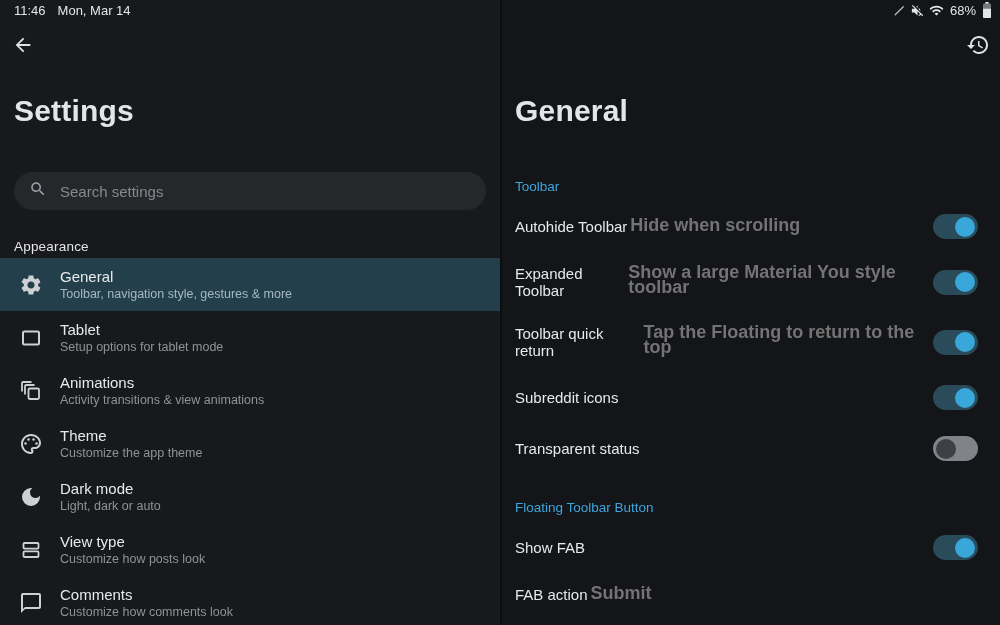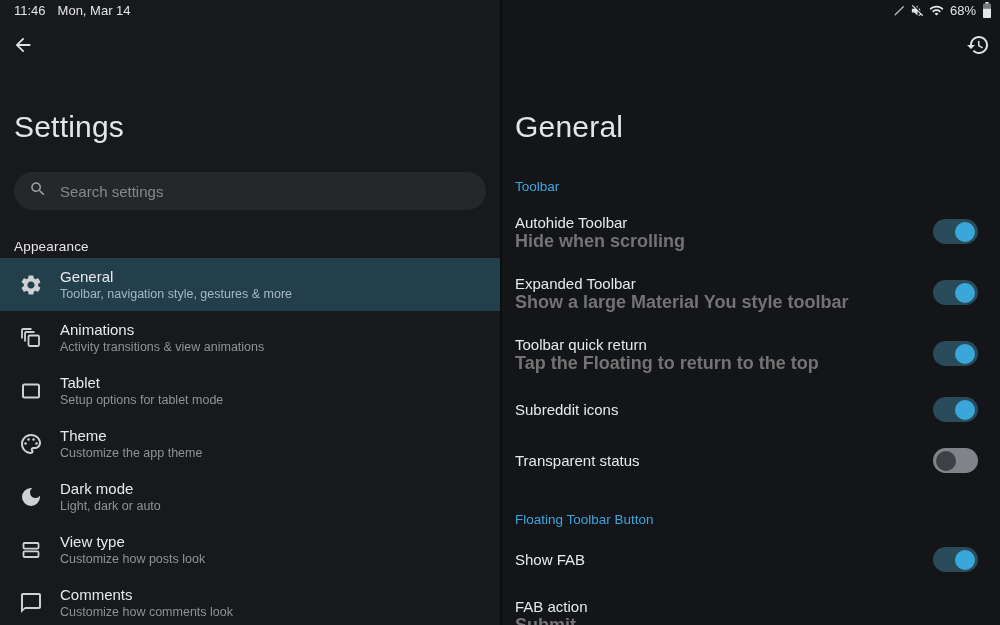--- a/index.html
+++ b/index.html
@@ -26,22 +26,22 @@
   
   .pane { position:relative; height:625px; }
   .pane.left  { width:500px; background:#18191d; }
   .pane.right { width:500px; background:#131518; border-left:2px solid #0c0d10; }
 
   .icon-btn { background:none; border:none; cursor:pointer; padding:0; line-height:0; }
   .back-btn { position:absolute; top:34px; left:12px; }
   .history-btn { position:absolute; top:33px; right:10px; }
 
   h1.pane-title {
-    position:absolute; top:110px; left:14px;
-    font-size:30px; font-weight:400; color:#e3e5e8; letter-spacing:.2px;
+    position:absolute; top:94px; left:14px;
+    font-size:30px; font-weight:700; color:#e3e5e8; letter-spacing:.2px;
   }
   .pane.right h1.pane-title { left:13px; }
 
   
   .search {
     position:absolute; top:172px; left:14px; right:14px; height:38px;
     background:#25272b; border-radius:20px;
     display:flex; align-items:center; padding:0 16px 0 15px; gap:13px;
   }
   .search input {
@@ -71,21 +71,21 @@
   
   .detail-content {
     position:absolute; top:180px; left:13px; right:22px;
   }
   .sec-header { font-size:13.5px; line-height:14px; color:#3ea5dc; margin-bottom:20px; }
   .sec-gap { margin-top:40px; }
   .pref-row {
     display:flex; justify-content:space-between; align-items:center;
     margin-bottom:26px; cursor:pointer;
   }
-  .pref-text { display:flex; flex-direction:column; gap:3px; }
+  .pref-text { display:flex; gap:3px; }
   .pref-label { font-size:15px; line-height:17px; color:#e7e9eb; }
   .pref-sub { font-size:18px; line-height:15px; color:#737373;font-weight:bold; }
 
   
   .toggle { position:relative; width:45px; height:25px; border-radius:13px; flex:0 0 45px; }
   .toggle .thumb { position:absolute; top:2.5px; width:20px; height:20px; border-radius:50%; }
   .toggle.on  { background:#2a4b5a; }
   .toggle.on  .thumb { right:3px; background:#39a7da; }
   .toggle.off { background:#828389; }
   .toggle.off .thumb { left:3px; background:#3e4045; }
@@ -156,40 +156,40 @@
               <path d="M19.14 12.94c.04-.3.06-.61.06-.94 0-.32-.02-.64-.07-.94l2.03-1.58a.49.49 0 0 0 .12-.61l-1.92-3.32a.488.488 0 0 0-.59-.22l-2.39.96c-.5-.38-1.03-.7-1.62-.94l-.36-2.54a.484.484 0 0 0-.48-.41h-3.84c-.24 0-.43.17-.47.41l-.36 2.54c-.59.24-1.13.57-1.62.94l-2.39-.96a.488.488 0 0 0-.59.22L2.74 8.87c-.12.21-.08.47.12.61l2.03 1.58c-.05.3-.09.63-.09.94s.02.64.07.94l-2.03 1.58a.49.49 0 0 0-.12.61l1.92 3.32c.12.22.37.29.59.22l2.39-.96c.5.38 1.03.7 1.62.94l.36 2.54c.05.24.24.41.48.41h3.84c.24 0 .44-.17.47-.41l.36-2.54c.59-.24 1.13-.56 1.62-.94l2.39.96c.22.08.47 0 .59-.22l1.92-3.32c.12-.22.07-.47-.12-.61l-2.01-1.58zM12 15.6c-1.98 0-3.6-1.62-3.6-3.6s1.62-3.6 3.6-3.6 3.6 1.62 3.6 3.6-1.62 3.6-3.6 3.6z"></path>
             </svg>
           </span>
     <span class="nav-text">
       <span class="nav-label">General</span>
       <span class="nav-sub">Toolbar, navigation style, gestures &amp; more</span>
     </span>
   </div>
         <div class="nav-item">
     <span class="nav-icon">
+            <svg viewBox="0 0 24 24" fill="none" stroke="currentColor" stroke-width="2">
+              <rect x="4" y="5.5" width="16" height="13" rx="1.5"></rect>
+            </svg>
+          </span>
+    <span class="nav-text">
+      <span class="nav-label">Tablet</span>
+      <span class="nav-sub">Setup options for tablet mode</span>
+    </span>
+  </div>
+        <div class="nav-item">
+    <span class="nav-icon">
             <svg viewBox="0 0 24 24" fill="none" stroke="currentColor" stroke-width="1.8">
               <rect x="9.5" y="9.5" width="10.5" height="10.5" rx="1.2"></rect>
               <path d="M6 15.5V7.3A1.3 1.3 0 0 1 7.3 6h8.2"></path>
               <path d="M3 12.5V4.3A1.3 1.3 0 0 1 4.3 3h8.2"></path>
             </svg>
           </span>
     <span class="nav-text">
       <span class="nav-label">Animations</span>
       <span class="nav-sub">Activity transitions &amp; view animations</span>
-    </span>
-  </div>
-        <div class="nav-item">
-    <span class="nav-icon">
-            <svg viewBox="0 0 24 24" fill="none" stroke="currentColor" stroke-width="2">
-              <rect x="4" y="5.5" width="16" height="13" rx="1.5"></rect>
-            </svg>
-          </span>
-    <span class="nav-text">
-      <span class="nav-label">Tablet</span>
-      <span class="nav-sub">Setup options for tablet mode</span>
     </span>
   </div>
         <div class="nav-item">
     <span class="nav-icon">
             <svg viewBox="0 0 24 24" fill="currentColor">
               <path d="M12 22C6.49 22 2 17.51 2 12S6.49 2 12 2s10 4.04 10 9c0 3.31-2.69 6-6 6h-1.77c-.28 0-.5.22-.5.5 0 .12.05.23.13.33.41.47.64 1.06.64 1.67 0 1.38-1.12 2.5-2.5 2.5zm0-18c-4.41 0-8 3.59-8 8s3.59 8 8 8c.28 0 .5-.22.5-.5 0-.16-.08-.28-.14-.35-.41-.46-.63-1.05-.63-1.65 0-1.38 1.12-2.5 2.5-2.5H16c2.21 0 4-1.79 4-4 0-3.86-3.59-7-8-7z"></path>
               <circle cx="6.5" cy="11.5" r="1.25"></circle>
               <circle cx="9.5" cy="7.5" r="1.25"></circle>
               <circle cx="14.5" cy="7.5" r="1.25"></circle>
               <circle cx="17.5" cy="11.5" r="1.25"></circle>

